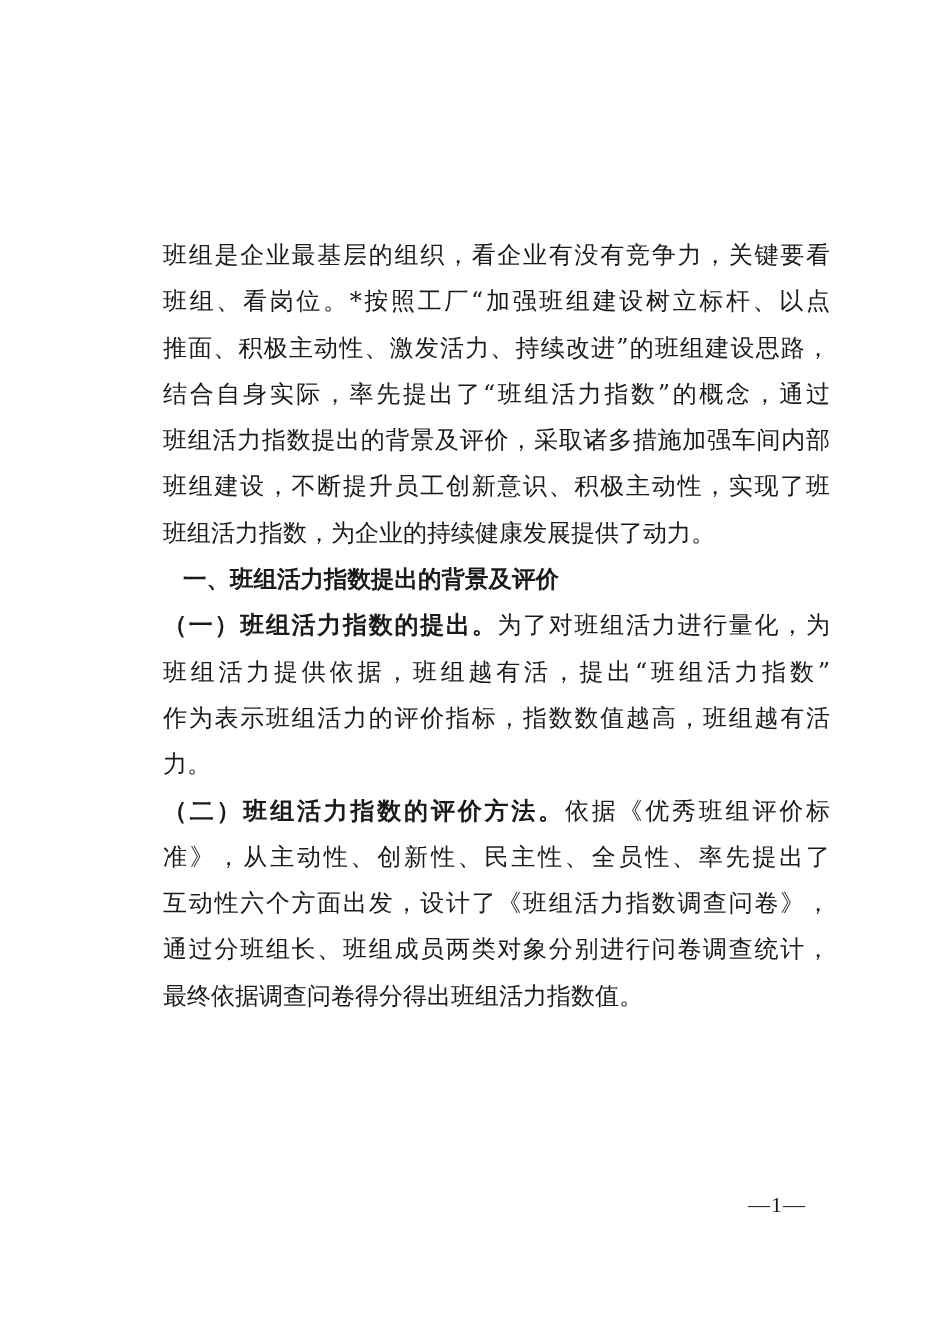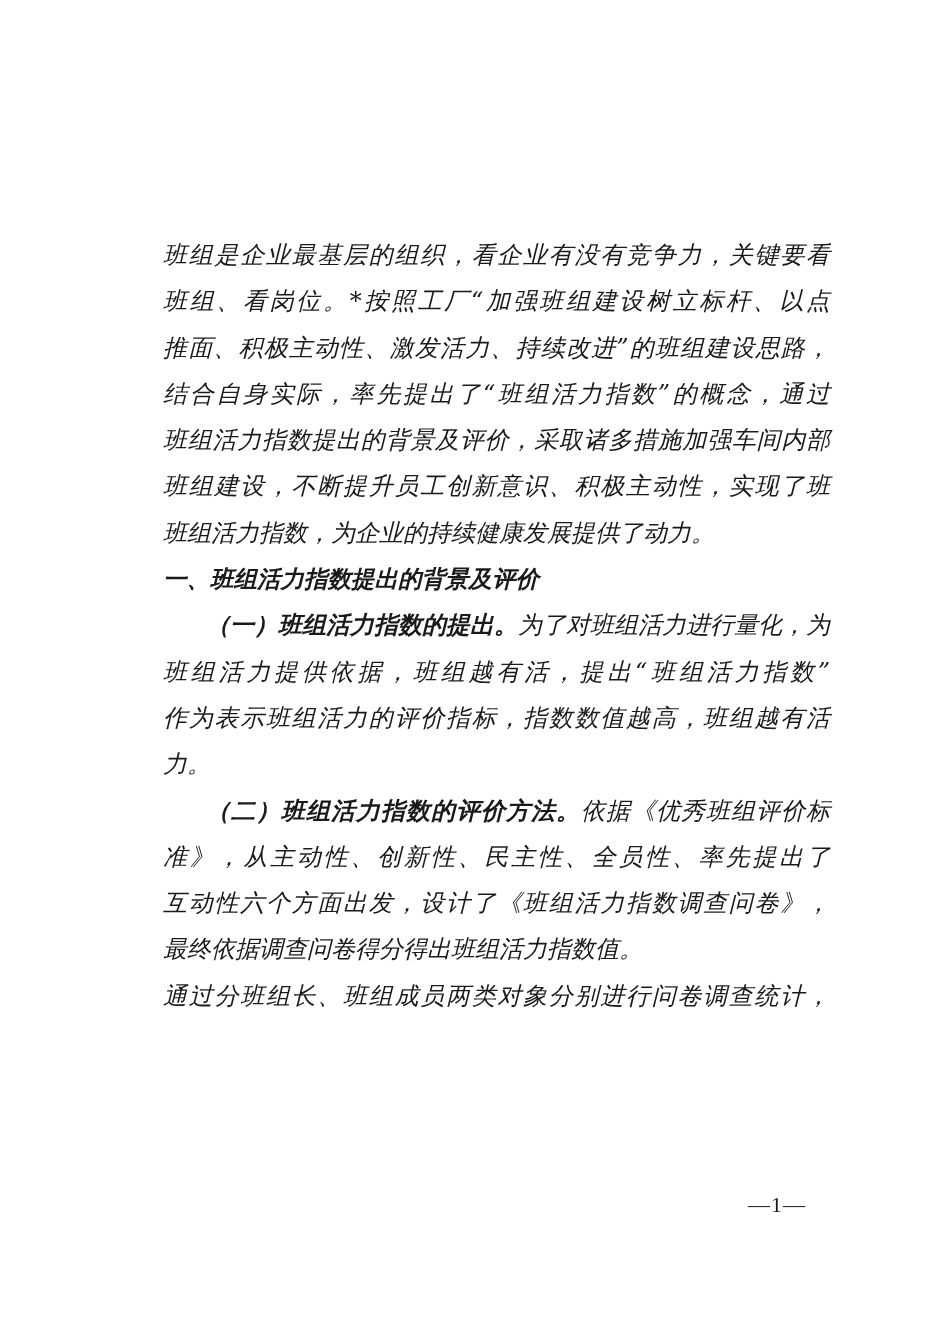--- a/index.html
+++ b/index.html
@@ -1,24 +1,24 @@
 <!DOCTYPE html>
 <html><head>
   <meta charset="utf-8">
   <style>
     html, body { margin: 0; padding: 0; background: #ffffff; }
     body { width: 950px; height: 1344px; position: relative; overflow: hidden;
            font-family: "DejaVu Serif", "Liberation Serif", serif; color: #1a1a1a; }
     .page { position: absolute; left: 0; top: 0; width: 950px; height: 1344px; background: #fff; }
     .content { position: absolute; left: 163px; top: 232px; width: 667px; }
     .line { height: 46.3px; line-height: 46.3px; font-size: 24px; white-space: nowrap;
-            text-align: justify; text-align-last: justify; letter-spacing: 0; font-style: italic; }
+            text-align: justify; text-align-last: justify; letter-spacing: 0; }
     .line.last { text-align-last: left; }
-    .heading { font-family: "DejaVu Sans", "Liberation Sans", sans-serif; font-weight: bold; font-size: 23.5px; }
-    .sub-lead { font-weight: bold; margin-left: 43px; }
+    .heading { font-family: "DejaVu Sans", "Liberation Sans", sans-serif; font-weight: bold; font-size: 23.5px; margin-left: 20px; }
+    .sub-lead { font-weight: bold; }
     .page-number { position: absolute; left: 748px; top: 1192px; font-size: 22px;
                    font-family: "Liberation Serif", "DejaVu Serif", serif; color: #1a1a1a; letter-spacing: 1px; }
   </style>
 </head>
 <body>
 
 <div class="page">
   <div class="content">
 
     <div>
@@ -37,21 +37,21 @@
       <div class="line"><span class="sub-lead">（一）班组活力指数的提出。</span><span>为了对班组活力进行量化，为</span></div>
       <div class="line">班组活力提供依据，班组越有活，提出“班组活力指数”</div>
       <div class="line">作为表示班组活力的评价指标，指数数值越高，班组越有活</div>
       <div class="line last">力。</div>
     </div>
 
     <div>
       <div class="line"><span class="sub-lead">（二）班组活力指数的评价方法。</span><span>依据《优秀班组评价标</span></div>
       <div class="line">准》，从主动性、创新性、民主性、全员性、率先提出了</div>
       <div class="line">互动性六个方面出发，设计了《班组活力指数调查问卷》，</div>
+      <div class="line">通过分班组长、班组成员两类对象分别进行问卷调查统计，</div>
       <div class="line last">最终依据调查问卷得分得出班组活力指数值。</div>
-      <div class="line">通过分班组长、班组成员两类对象分别进行问卷调查统计，</div>
     </div>
 
 
   </div>
 
   <div class="page-number">—1—</div>
 </div>
 
 </body></html>

